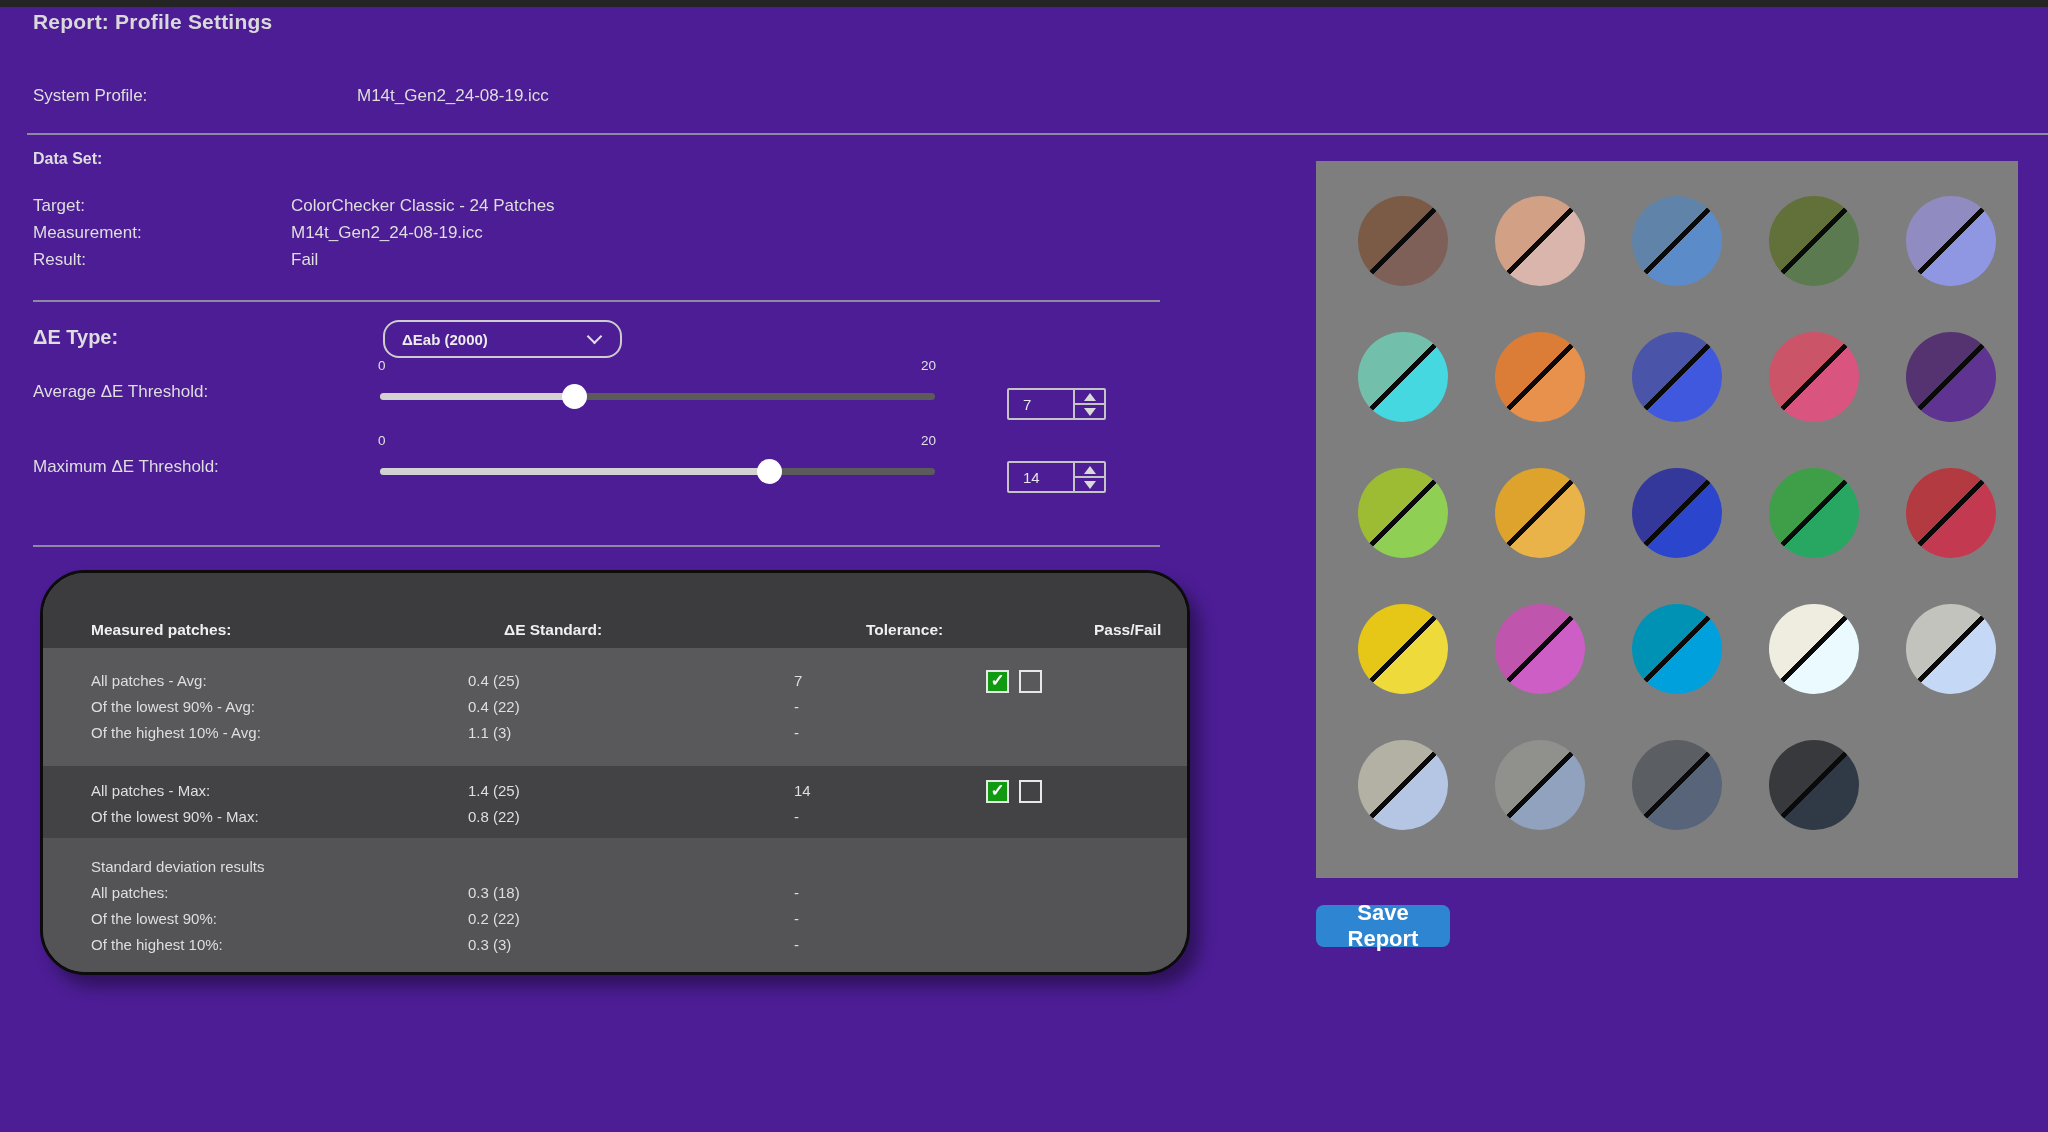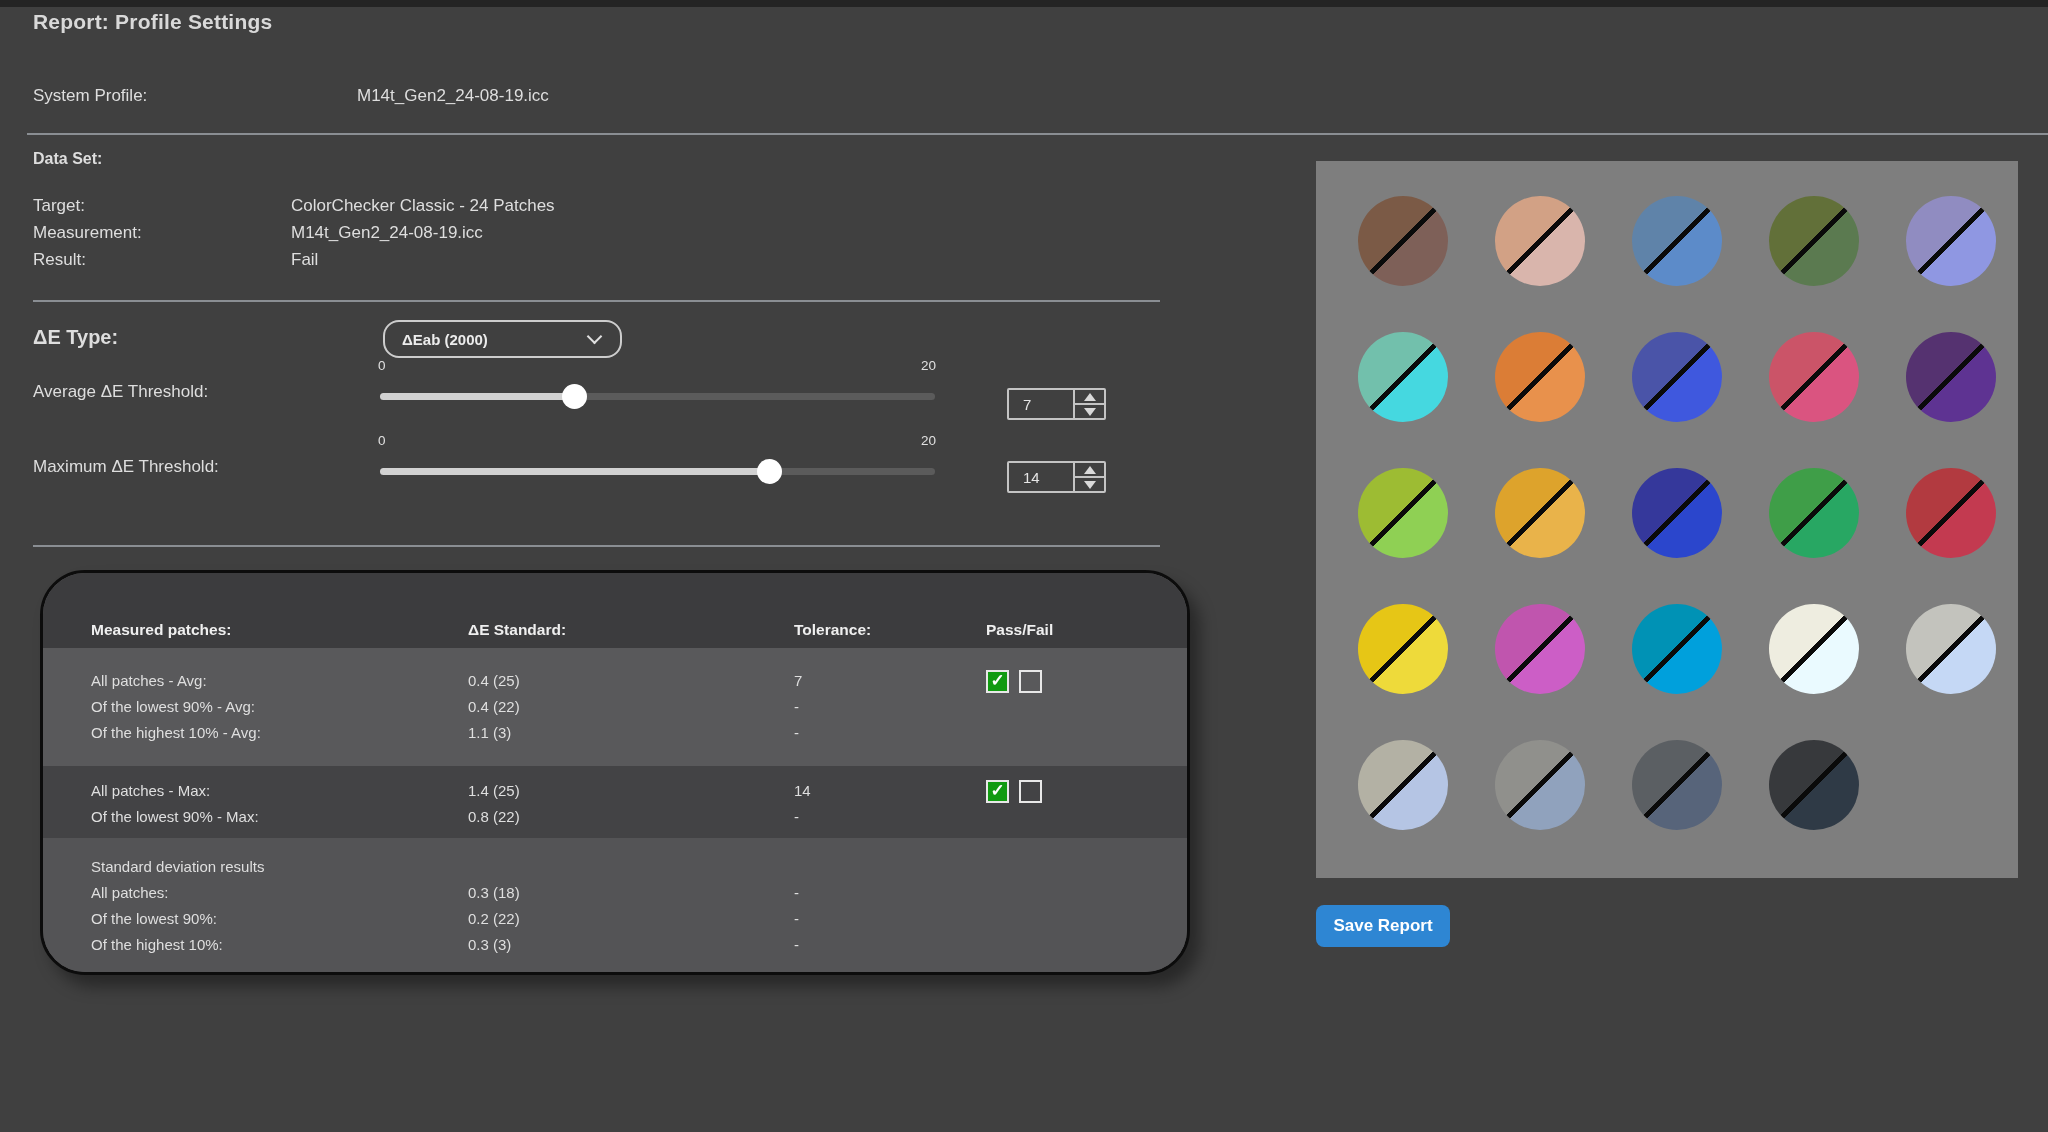--- a/index.html
+++ b/index.html
@@ -36,46 +36,46 @@
   .tri-up{width:0;height:0;border-left:6px solid transparent;border-right:6px solid transparent;
           border-bottom:8px solid #d9d9d9;}
   .tri-down{width:0;height:0;border-left:6px solid transparent;border-right:6px solid transparent;
           border-top:8px solid #d9d9d9;}
 
   
   .rtable{position:absolute;left:40px;top:570px;width:1150px;height:405px;border:3px solid #0c0c0c;
           border-radius:45px;box-sizing:border-box;overflow:hidden;background:#545456;
           box-shadow:10px 12px 16px rgba(0,0,0,.38);}
   .t-head{height:75px;background:#3c3c3e;box-sizing:border-box;padding:38px 0 0 48px;}
-  .t-grid{display:grid;grid-template-columns:377px 326px 192px 1fr;align-items:center;}
+  .t-grid{display:grid;grid-template-columns:377px 326px 192px 1fr;align-items:center;gap:36px;}
   .t-head .hcell{font-size:15.5px;font-weight:bold;color:#efefef;line-height:26px;}
   .t-group{box-sizing:border-box;padding-left:48px;}
   .t-g0{height:118px;background:#59595b;padding-top:20px;}
   .t-g1{height:72px;background:#434345;padding-top:12px;}
   .t-g2{height:136px;background:#545456;padding-top:16px;}
   .t-row{display:grid;grid-template-columns:377px 326px 192px 1fr;align-items:center;height:26px;}
   .t-cell{font-size:15px;color:#dfdfdf;line-height:26px;}
   .cbpair{display:flex;gap:10px;align-items:center;}
   .cb{width:23px;height:23px;border:2px solid #e8e8e8;box-sizing:border-box;background:transparent;cursor:pointer;}
   .cb.checked{background:#119a11;display:flex;align-items:center;justify-content:center;}
   .cb.checked .mark{color:#ffffff;font-size:17px;font-weight:bold;line-height:1;margin-top:-2px;}
 
   
   .panel{position:absolute;left:1316px;top:161px;width:702px;height:717px;background:#7e7e7e;}
   .patch{position:absolute;width:90px;height:90px;border-radius:50%;}
 
   
   .save-btn{position:absolute;left:1316px;top:905px;width:134px;height:42px;border:none;border-radius:8px;
             display:flex;align-items:center;justify-content:center;font-family:"Liberation Sans",sans-serif;
-            font-size:17px;font-weight:bold;color:#ffffff;cursor:pointer;}
+            font-size:22px;font-weight:bold;color:#ffffff;cursor:pointer;}
 </style>
 </head>
 <body>
 
-<div class="screen" style="background: #404040;">
+<div class="screen" style="background: #4c1d95;">
 
   <div class="top-edge"></div>
 
   <div class="abs title" style="left:33px;top:10px;">Report: Profile Settings</div>
 
   <div class="abs lbl" style="left:33px;top:86px;">System Profile:</div>
   <div class="abs lbl" style="left:357px;top:86px;">M14t_Gen2_24-08-19.icc</div>
 
   <div class="sep" style="left:27px;top:133px;right:0;"></div>
 

